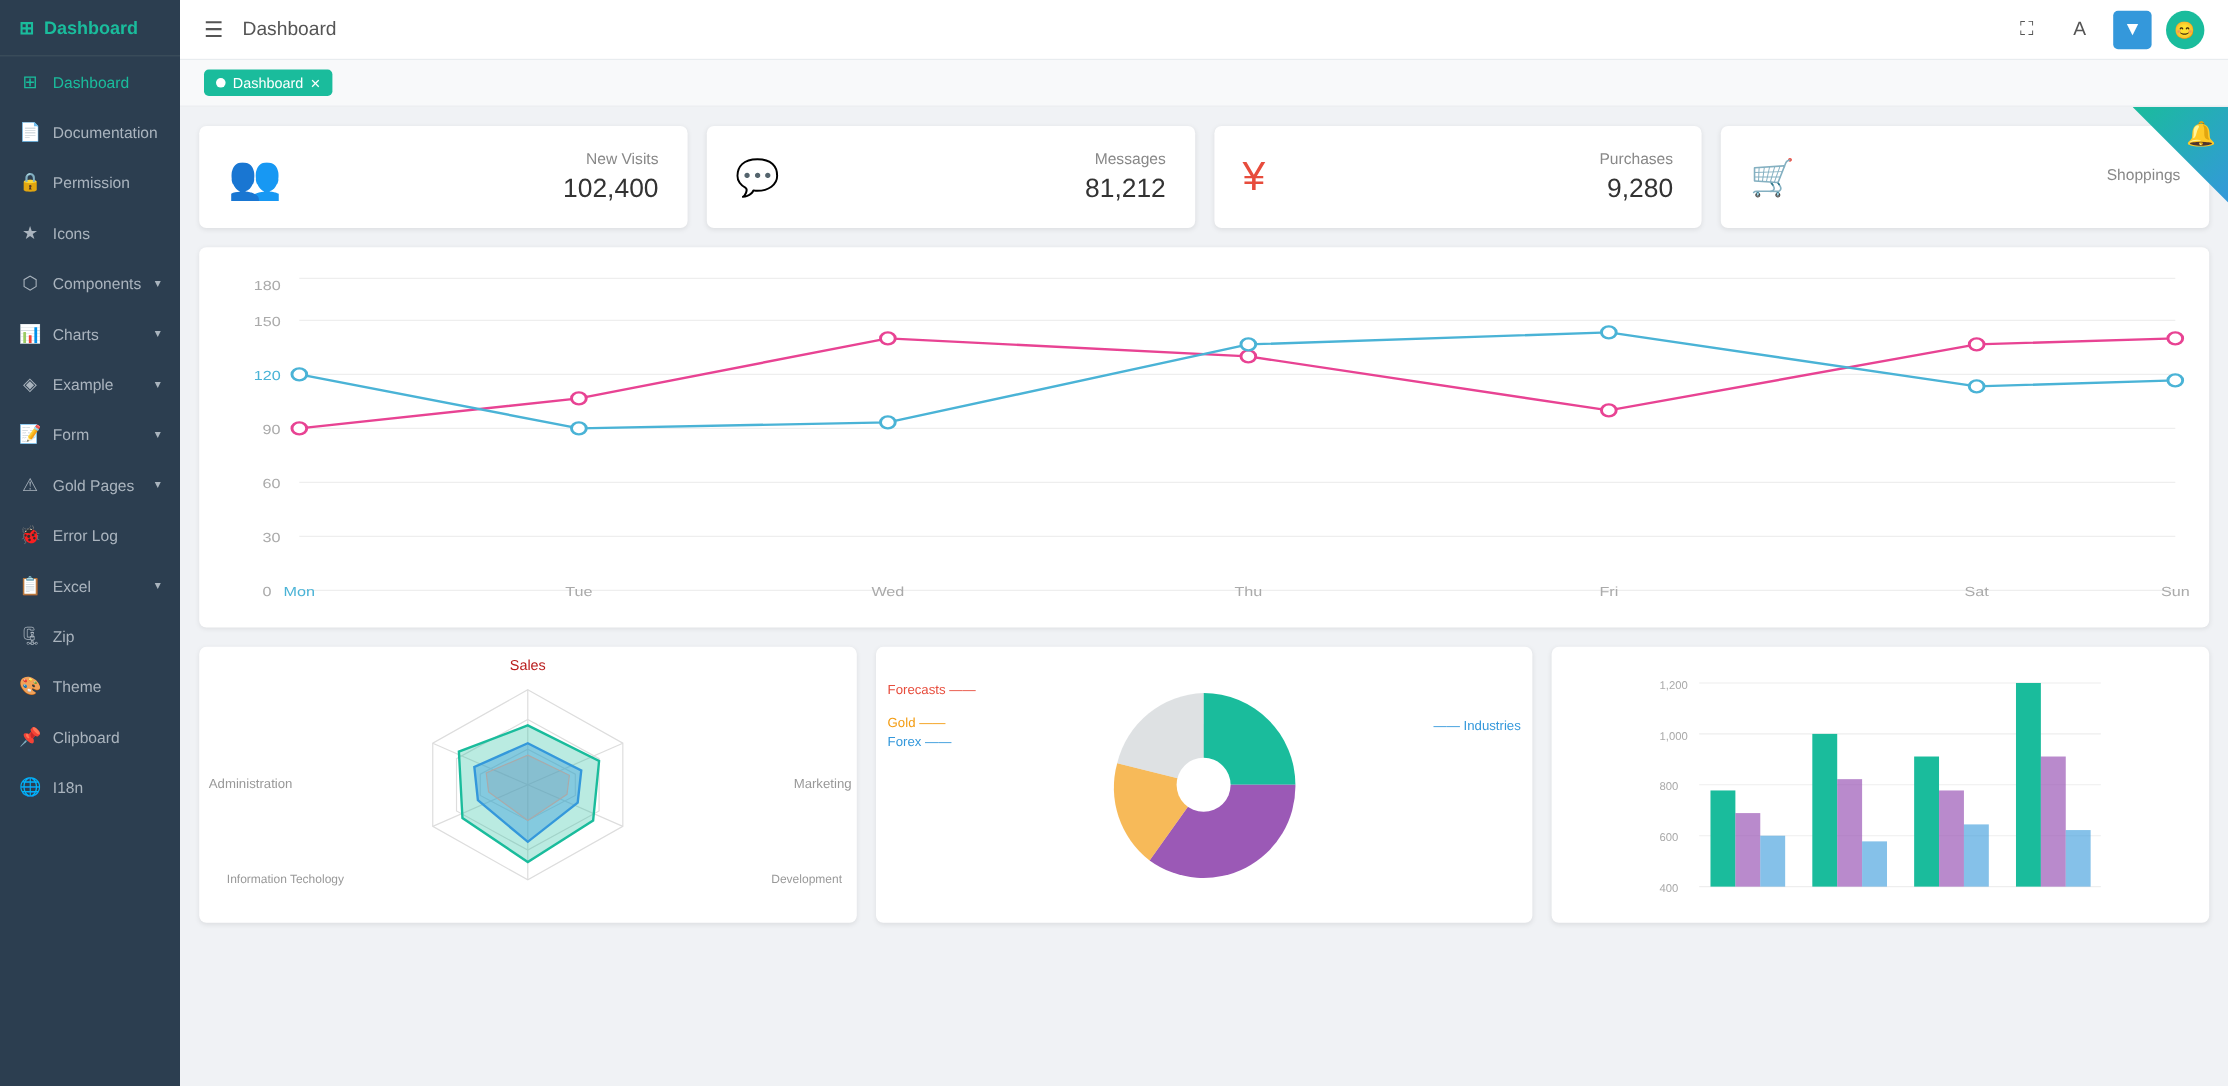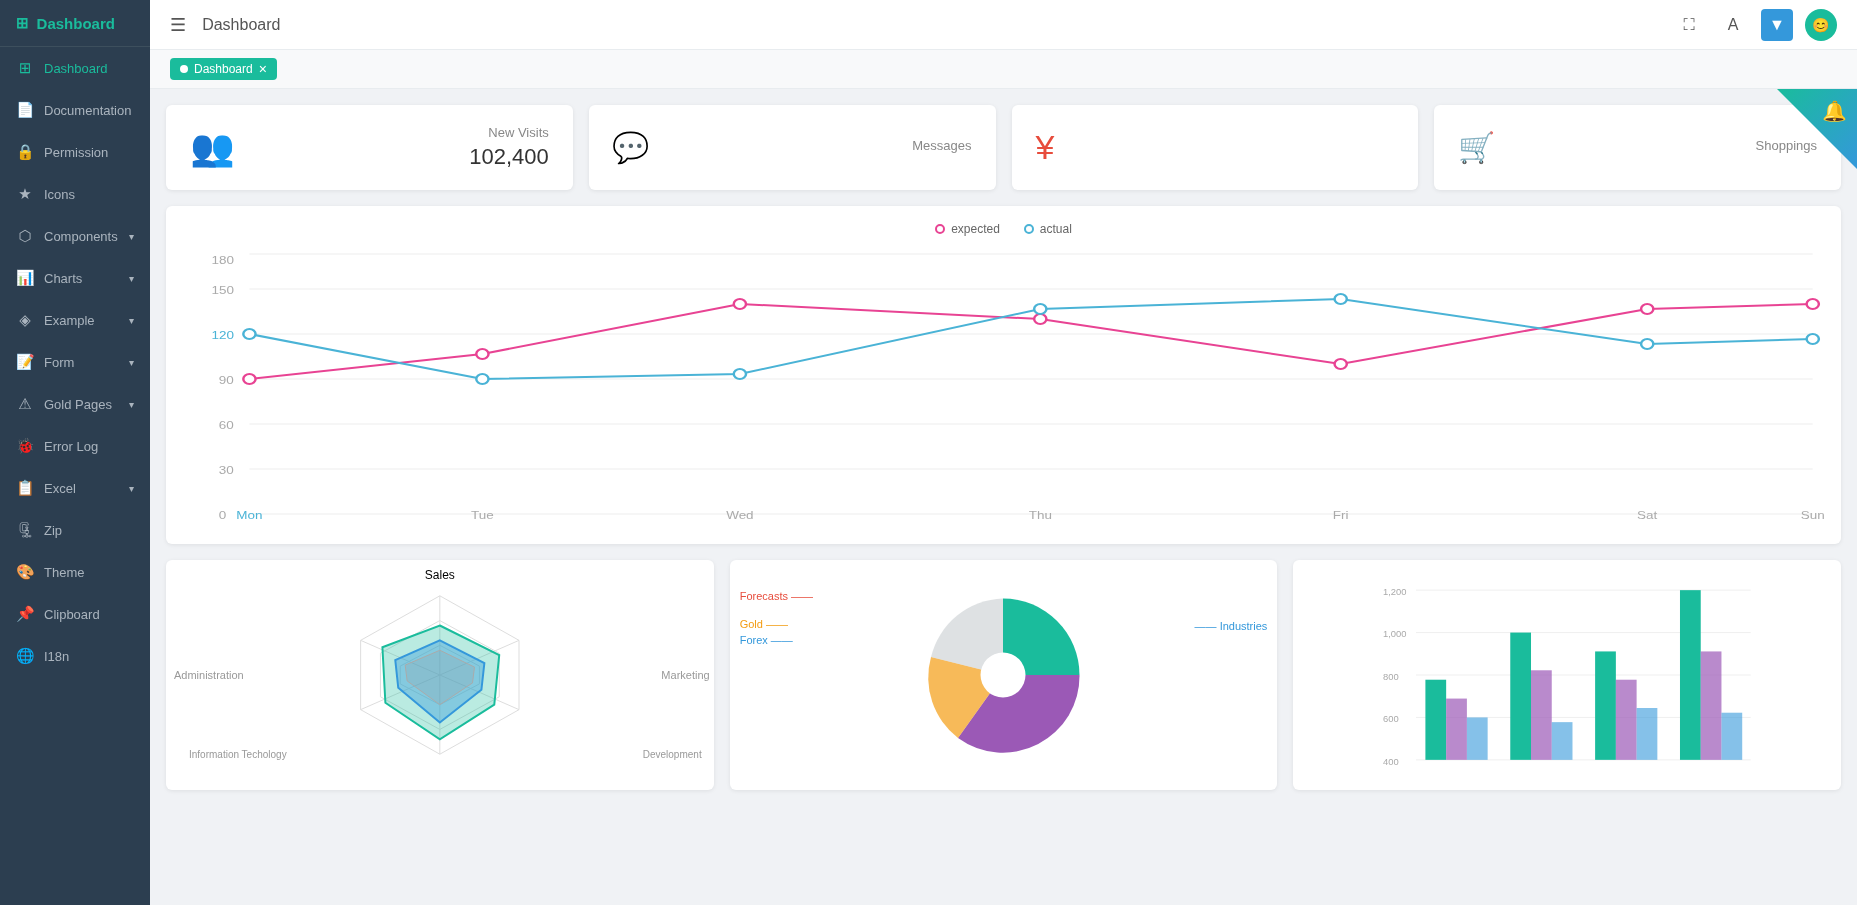--- a/index.html
+++ b/index.html
@@ -284,44 +284,39 @@
           <span class="stat-icon teal">👥</span>
           <div class="stat-info">
             <div class="stat-label">New Visits</div>
             <div class="stat-value">102,400</div>
           </div>
         </div>
         <div class="stat-card">
           <span class="stat-icon blue" style="font-size:30px;">💬</span>
           <div class="stat-info">
             <div class="stat-label">Messages</div>
+            <div class="stat-value">81,212</div>
           </div>
         </div>
         <div class="stat-card">
           <span class="stat-icon red" style="font-size:34px;">¥</span>
+          <div class="stat-info">
+            <div class="stat-label">Purchases</div>
+            <div class="stat-value">9,280</div>
+          </div>
         </div>
         <div class="stat-card">
           <span class="stat-icon green" style="font-size:30px;">🛒</span>
           <div class="stat-info">
             <div class="stat-label">Shoppings</div>
           </div>
         </div>
       </div>
 
       <div class="chart-card">
-        <div class="chart-legend">
-          <div class="legend-item">
-            <div class="legend-dot expected"></div>
-            <span>expected</span>
-          </div>
-          <div class="legend-item">
-            <div class="legend-dot actual"></div>
-            <span>actual</span>
-          </div>
-        </div>
         <svg class="line-chart-svg" viewBox="0 0 1340 280" preserveAspectRatio="none">
 
           <text x="30" y="275" font-size="11" fill="#aaa">0</text>
           <text x="30" y="230" font-size="11" fill="#aaa">30</text>
           <text x="30" y="185" font-size="11" fill="#aaa">60</text>
           <text x="30" y="140" font-size="11" fill="#aaa">90</text>
           <text x="24" y="95" font-size="11" fill="#4ab3d6">120</text>
           <text x="24" y="50" font-size="11" fill="#aaa">150</text>
           <text x="24" y="20" font-size="11" fill="#aaa">180</text>
 
@@ -359,21 +354,21 @@
           <text x="700" y="275" font-size="11" fill="#aaa" text-anchor="middle">Thu</text>
           <text x="945" y="275" font-size="11" fill="#aaa" text-anchor="middle">Fri</text>
           <text x="1195" y="275" font-size="11" fill="#aaa" text-anchor="middle">Sat</text>
           <text x="1330" y="275" font-size="11" fill="#aaa" text-anchor="middle">Sun</text>
         </svg>
       </div>
 
       <div class="bottom-row">
 
         <div class="bottom-card" style="position:relative;">
-          <span style="position:absolute;top:8px;left:50%;transform:translateX(-50%);font-size:12px;color:#000000;text-align:center;">Sales</span>
+          <span style="position:absolute;top:8px;left:50%;transform:translateX(-50%);font-size:12px;color:#b91c1c;text-align:center;">Sales</span>
           <span style="position:absolute;top:50%;left:8px;transform:translateY(-50%);font-size:11px;color:#999;">Administration</span>
           <span style="position:absolute;top:50%;right:4px;transform:translateY(-50%);font-size:11px;color:#999;">Marketing</span>
           <span style="position:absolute;bottom:30px;left:23px;font-size:10px;color:#999;">Information Techology</span>
           <span style="position:absolute;bottom:30px;right:12px;font-size:10px;color:#999;margin-top:27px;">Development</span>
           <svg viewBox="0 0 300 200" width="100%" height="100%">
 
             <polygon points="150,20 230,65 230,135 150,180 70,135 70,65" fill="none" stroke="#ddd" stroke-width="1"></polygon>
             <polygon points="150,45 210,78 210,122 150,155 90,122 90,78" fill="none" stroke="#ddd" stroke-width="1"></polygon>
             <polygon points="150,70 190,91 190,109 150,130 110,109 110,91" fill="none" stroke="#ddd" stroke-width="1"></polygon>
 

